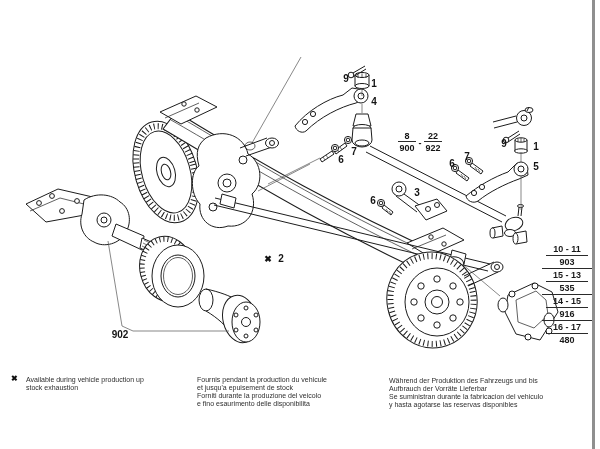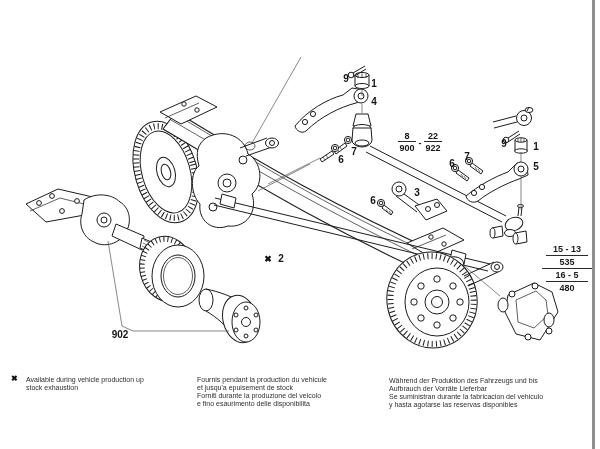--- a/index.html
+++ b/index.html
@@ -280,25 +280,33 @@
 
       <text x="268" y="262" text-anchor="middle" class="small">✖</text>
       <text x="281" y="262" text-anchor="middle">2</text>
 
       <text x="120" y="338" text-anchor="middle">902</text>
     </g>
   </svg>
 
   <div class="ref-table">
     <div class="ref-pair">
+      <div class="ref-num">10 - 11</div>
+      <div class="ref-den">903</div>
+    </div>
+    <div class="ref-pair">
       <div class="ref-num">15 - 13</div>
       <div class="ref-den">535</div>
     </div>
     <div class="ref-pair">
-      <div class="ref-num">16 - 5</div>
+      <div class="ref-num">14 - 15</div>
+      <div class="ref-den">916</div>
+    </div>
+    <div class="ref-pair">
+      <div class="ref-num">16 - 17</div>
       <div class="ref-den">480</div>
     </div>
   </div>
 
   <div class="footnotes">
     <span class="fn-marker">✖</span>
     <div class="fn-en">
       <div>Available during vehicle production up</div>
       <div>stock exhaustion</div>
     </div>

